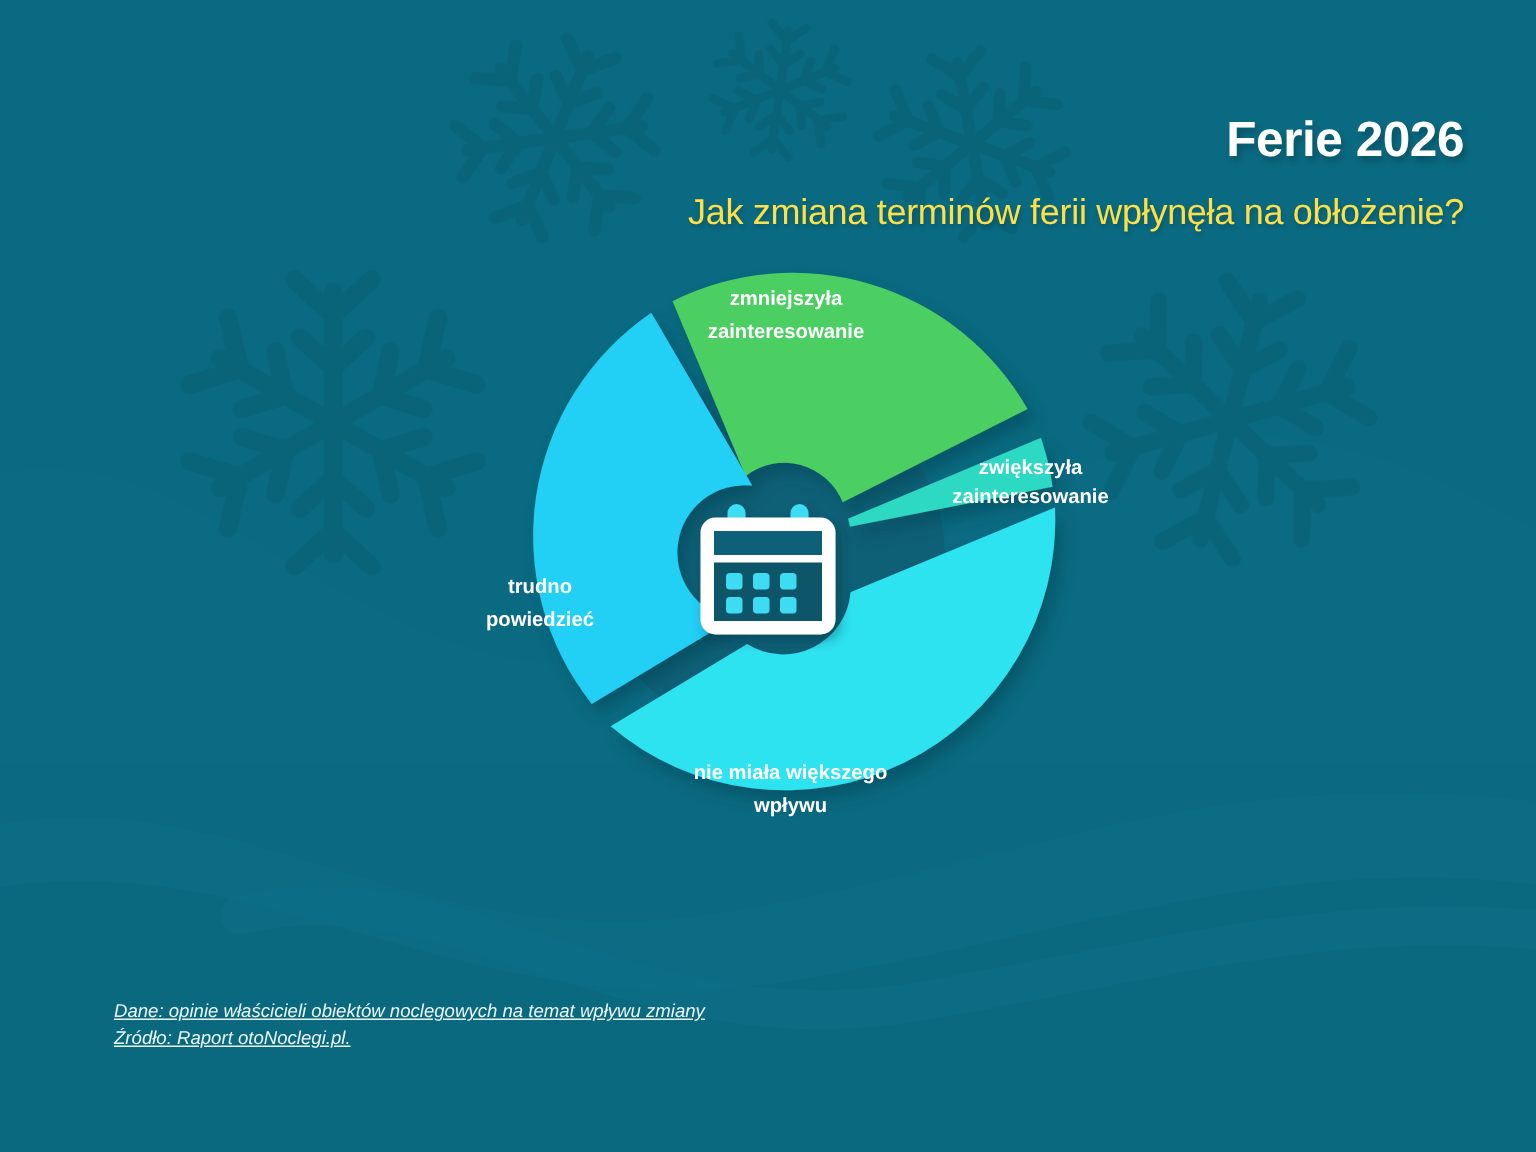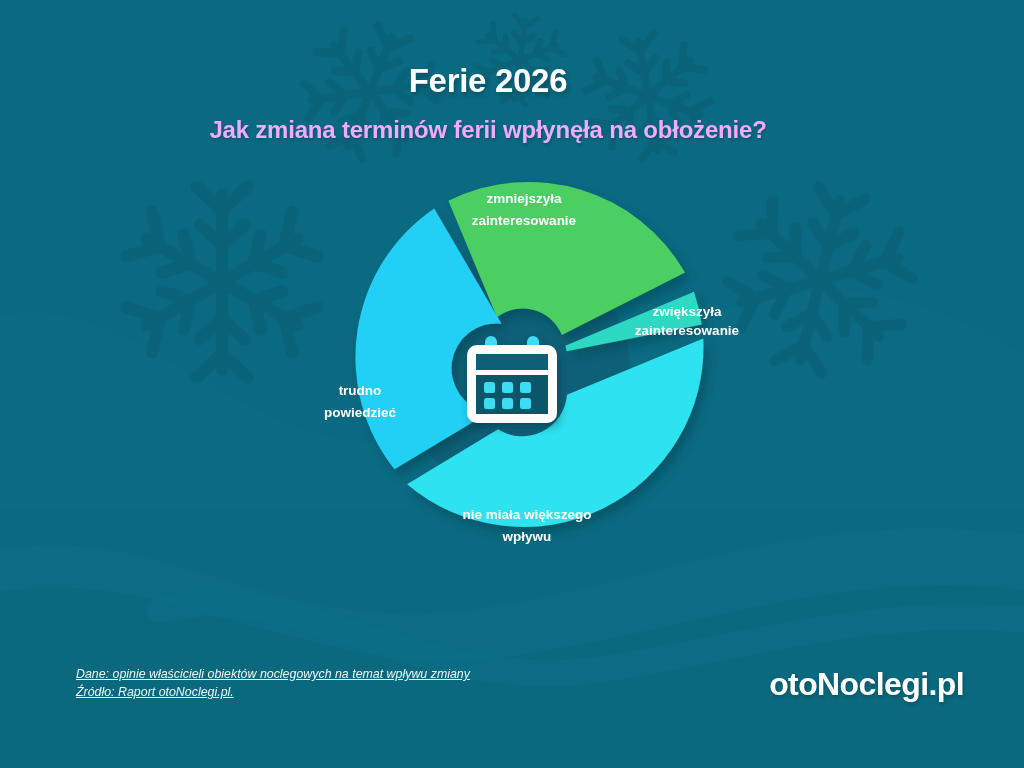--- a/index.html
+++ b/index.html
@@ -7,34 +7,34 @@
   body {
     font-family: "Liberation Sans", sans-serif;
     background:#0a6a81;
     overflow:hidden;
     position:relative;
   }
   #stage { position:absolute; inset:0; width:1024px; height:768px; }
 
   .bg-layer { position:absolute; inset:0; width:1024px; height:768px; }
 
-  .header { position:absolute; top:0; left:0; width:976px; text-align:center; }
+  .header { position:absolute; top:12px; left:0; width:976px; text-align:right; }
   .title {
     margin-top:62px;
     font-size:33px;
     font-weight:bold;
     color:#ffffff;
     letter-spacing:-0.3px;
     text-shadow:2px 3px 4px rgba(0,0,0,0.22);
   }
   .subtitle {
     margin-top:16px;
     font-size:24px;
-    font-weight:bold;
-    color:#f0abfc;
+    font-weight:normal;
+    color:#fde047;
     letter-spacing:-0.2px;
     text-shadow:1px 2px 3px rgba(0,0,0,0.18);
   }
 
   .chart-wrap { position:absolute; left:242px; top:136px; width:540px; height:470px; }
 
   .seg-label {
     font-size:13.5px;
     font-weight:bold;
     fill:#ffffff;
@@ -189,15 +189,14 @@
         </g>
       </g>
     </svg>
   </div>
 
   <div class="footer-note">
     <div>Dane: opinie właścicieli obiektów noclegowych na temat wpływu zmiany</div>
     <div>Źródło: Raport otoNoclegi.pl.</div>
   </div>
 
-  <div class="logo">otoNoclegi.pl</div>
 
 </div>
 
 </body></html>

